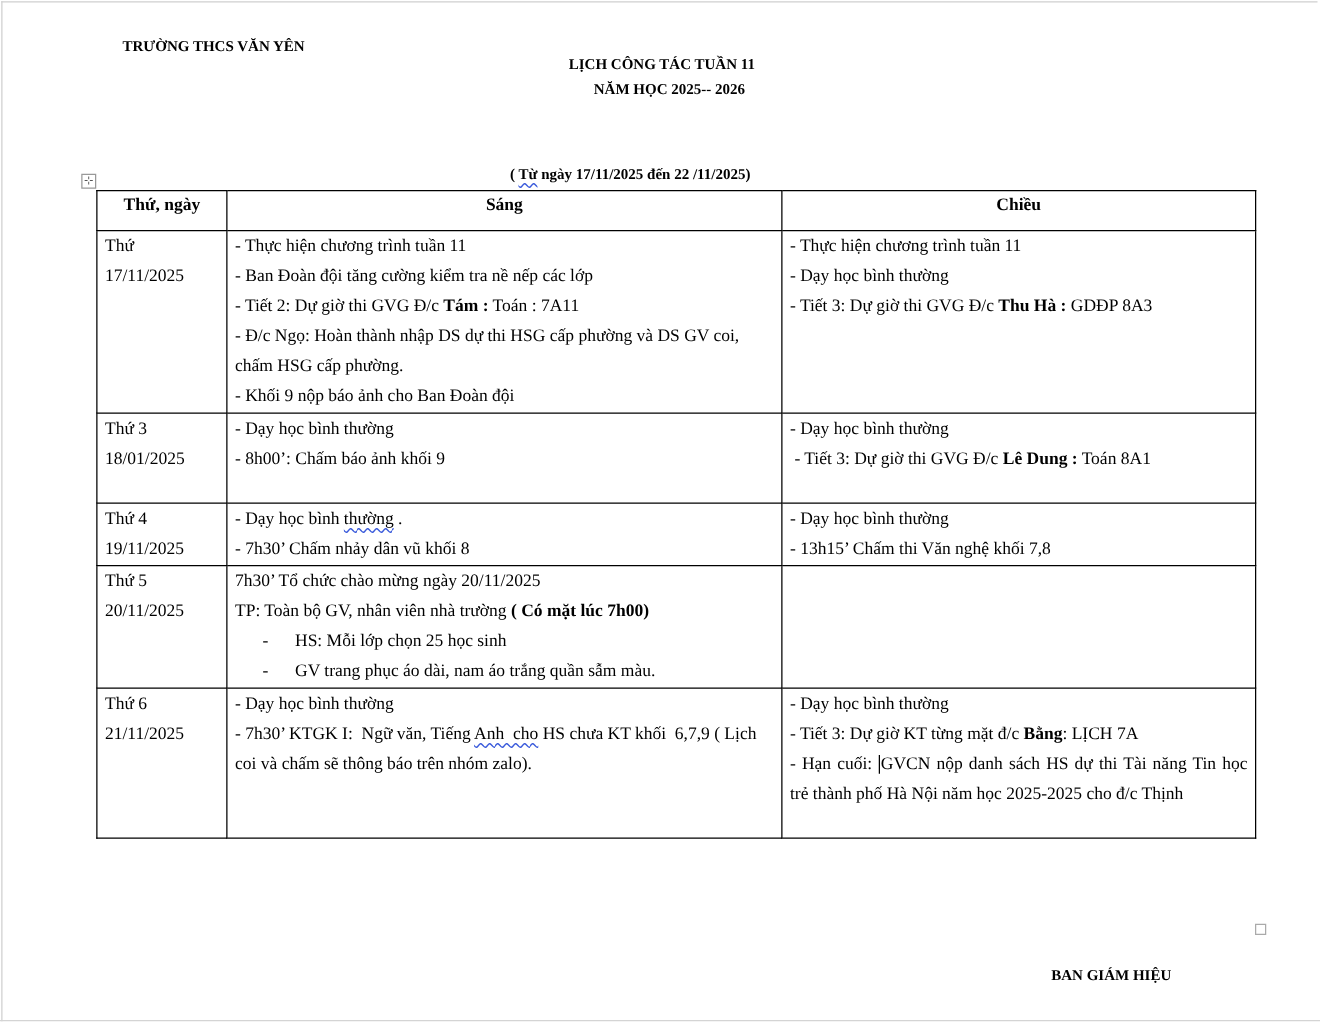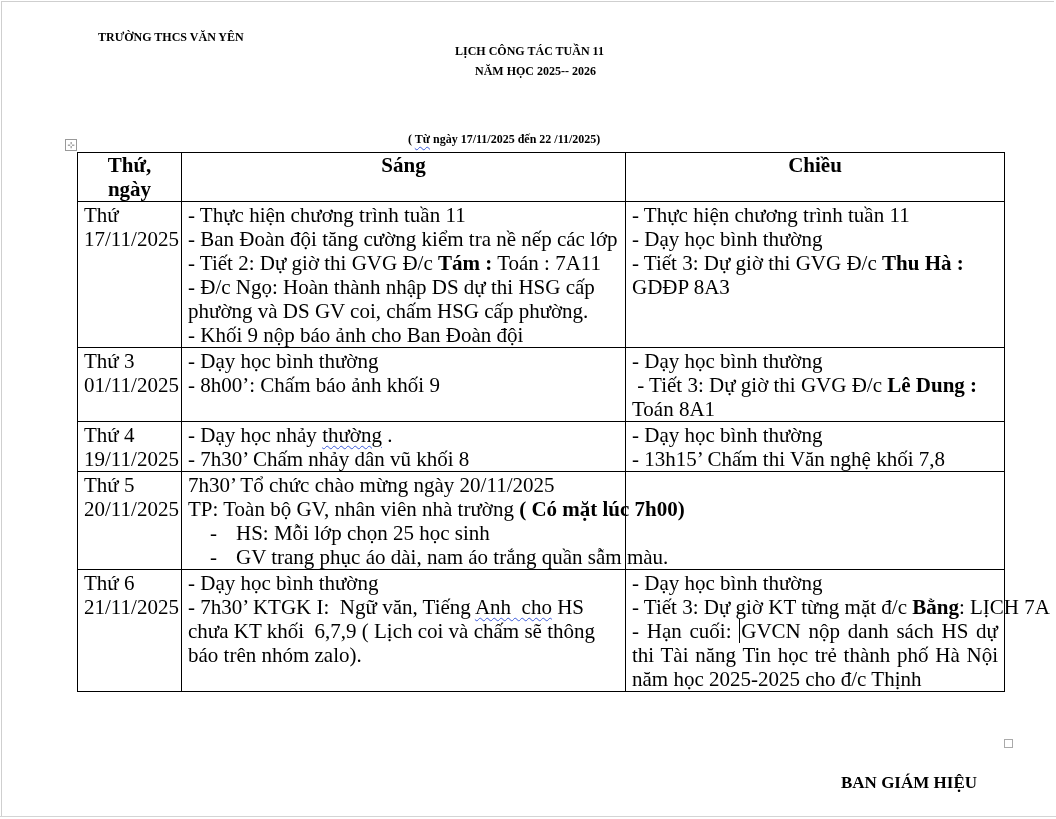--- a/index.html
+++ b/index.html
@@ -20,33 +20,33 @@
   .range { left:408px; top:98px;margin-top:34px; }
   .squiggle { text-decoration: underline wavy #3b5bdb; text-decoration-thickness:1px; text-underline-offset:3px; }
   .move-handle {
     position:absolute; left:65px; top:139px; width:10px; height:10px;
     border:1px solid #999; font-size:9px; line-height:10px; text-align:center; color:#555;
     font-family:"DejaVu Sans", sans-serif; background:#fff;
   }
   .resize-handle { position:absolute; left:1004px; top:739px; width:7px; height:7px; border:1px solid #aaa; background:#fff; }
   table.sched {
     position:absolute; left:77px; top:152px; width:927px;
-    border-collapse:collapse; table-layout:fixed; font-size:21px;
+    border-collapse:collapse; table-layout:fixed; font-size:14px;
   }
   table.sched td, table.sched th {
     border:1px solid #000; vertical-align:top; padding:1px 6px 0 6px; line-height:24px;
   }
   table.sched th { font-weight:bold; text-align:center; height:31px; padding-top:0; }
   col.c1 { width:104px; } col.c2 { width:444px; } col.c3 { width:379px; }
   .line { display:block; white-space:nowrap; }
   .wrap { white-space:normal; }
   .justify { text-align:justify; }
   .bullet { display:block; padding-left:22px; white-space:nowrap; }
   .bullet .dash { display:inline-block; width:26px; }
-  .sign { position:absolute; left:841px; top:773px; font-weight:bold; font-size:17px; }
+  .sign { position:absolute; left:841px; top:773px; font-weight:bold; font-size:12px; }
   .caret { border-left:1px solid #000; margin-right:1px; }
 </style>
 </head>
 <body>
 
 <div class="page-frame"></div>
 <div class="bottom-line"></div>
 
 <div class="hdr school">TRƯỜNG THCS VĂN YÊN</div>
 <div class="hdr title">LỊCH CÔNG TÁC TUẦN 11</div>
@@ -83,39 +83,39 @@
     <td>
       <span class="line">- Thực hiện chương trình tuần 11</span>
       <span class="line">- Dạy học bình thường</span>
       <span class="line wrap"><span>- Tiết 3: Dự giờ thi GVG Đ/c </span><b>Thu Hà  :</b><span> GDĐP 8A3</span></span>
     </td>
   </tr>
 
   <tr style="height:72px">
     <td>
       <span class="line">Thứ 3</span>
-      <span class="line">01/11/2025</span>
+      <span class="line">18/01/2025</span>
     </td>
     <td>
       <span class="line">- Dạy học bình thường</span>
       <span class="line">- 8h00’: Chấm báo ảnh khối 9</span>
     </td>
     <td>
       <span class="line">- Dạy học bình thường</span>
       <span class="line wrap" style="white-space:pre-wrap"><span> - Tiết 3: Dự giờ thi GVG Đ/c </span><b>Lê Dung :</b><span> Toán 8A1</span></span>
     </td>
   </tr>
 
   <tr style="height:48px">
     <td>
       <span class="line">Thứ 4</span>
       <span class="line">19/11/2025</span>
     </td>
     <td>
-      <span class="line" style="white-space:pre"><span>- Dạy học nhảy </span><span class="squiggle">thường</span><span> .</span></span>
+      <span class="line" style="white-space:pre"><span>- Dạy học bình </span><span class="squiggle">thường</span><span> .</span></span>
       <span class="line">- 7h30’ Chấm nhảy dân vũ khối 8</span>
     </td>
     <td>
       <span class="line">- Dạy học bình thường</span>
       <span class="line">- 13h15’ Chấm thi Văn nghệ khối 7,8</span>
     </td>
   </tr>
 
   <tr style="height:96px">
     <td>

